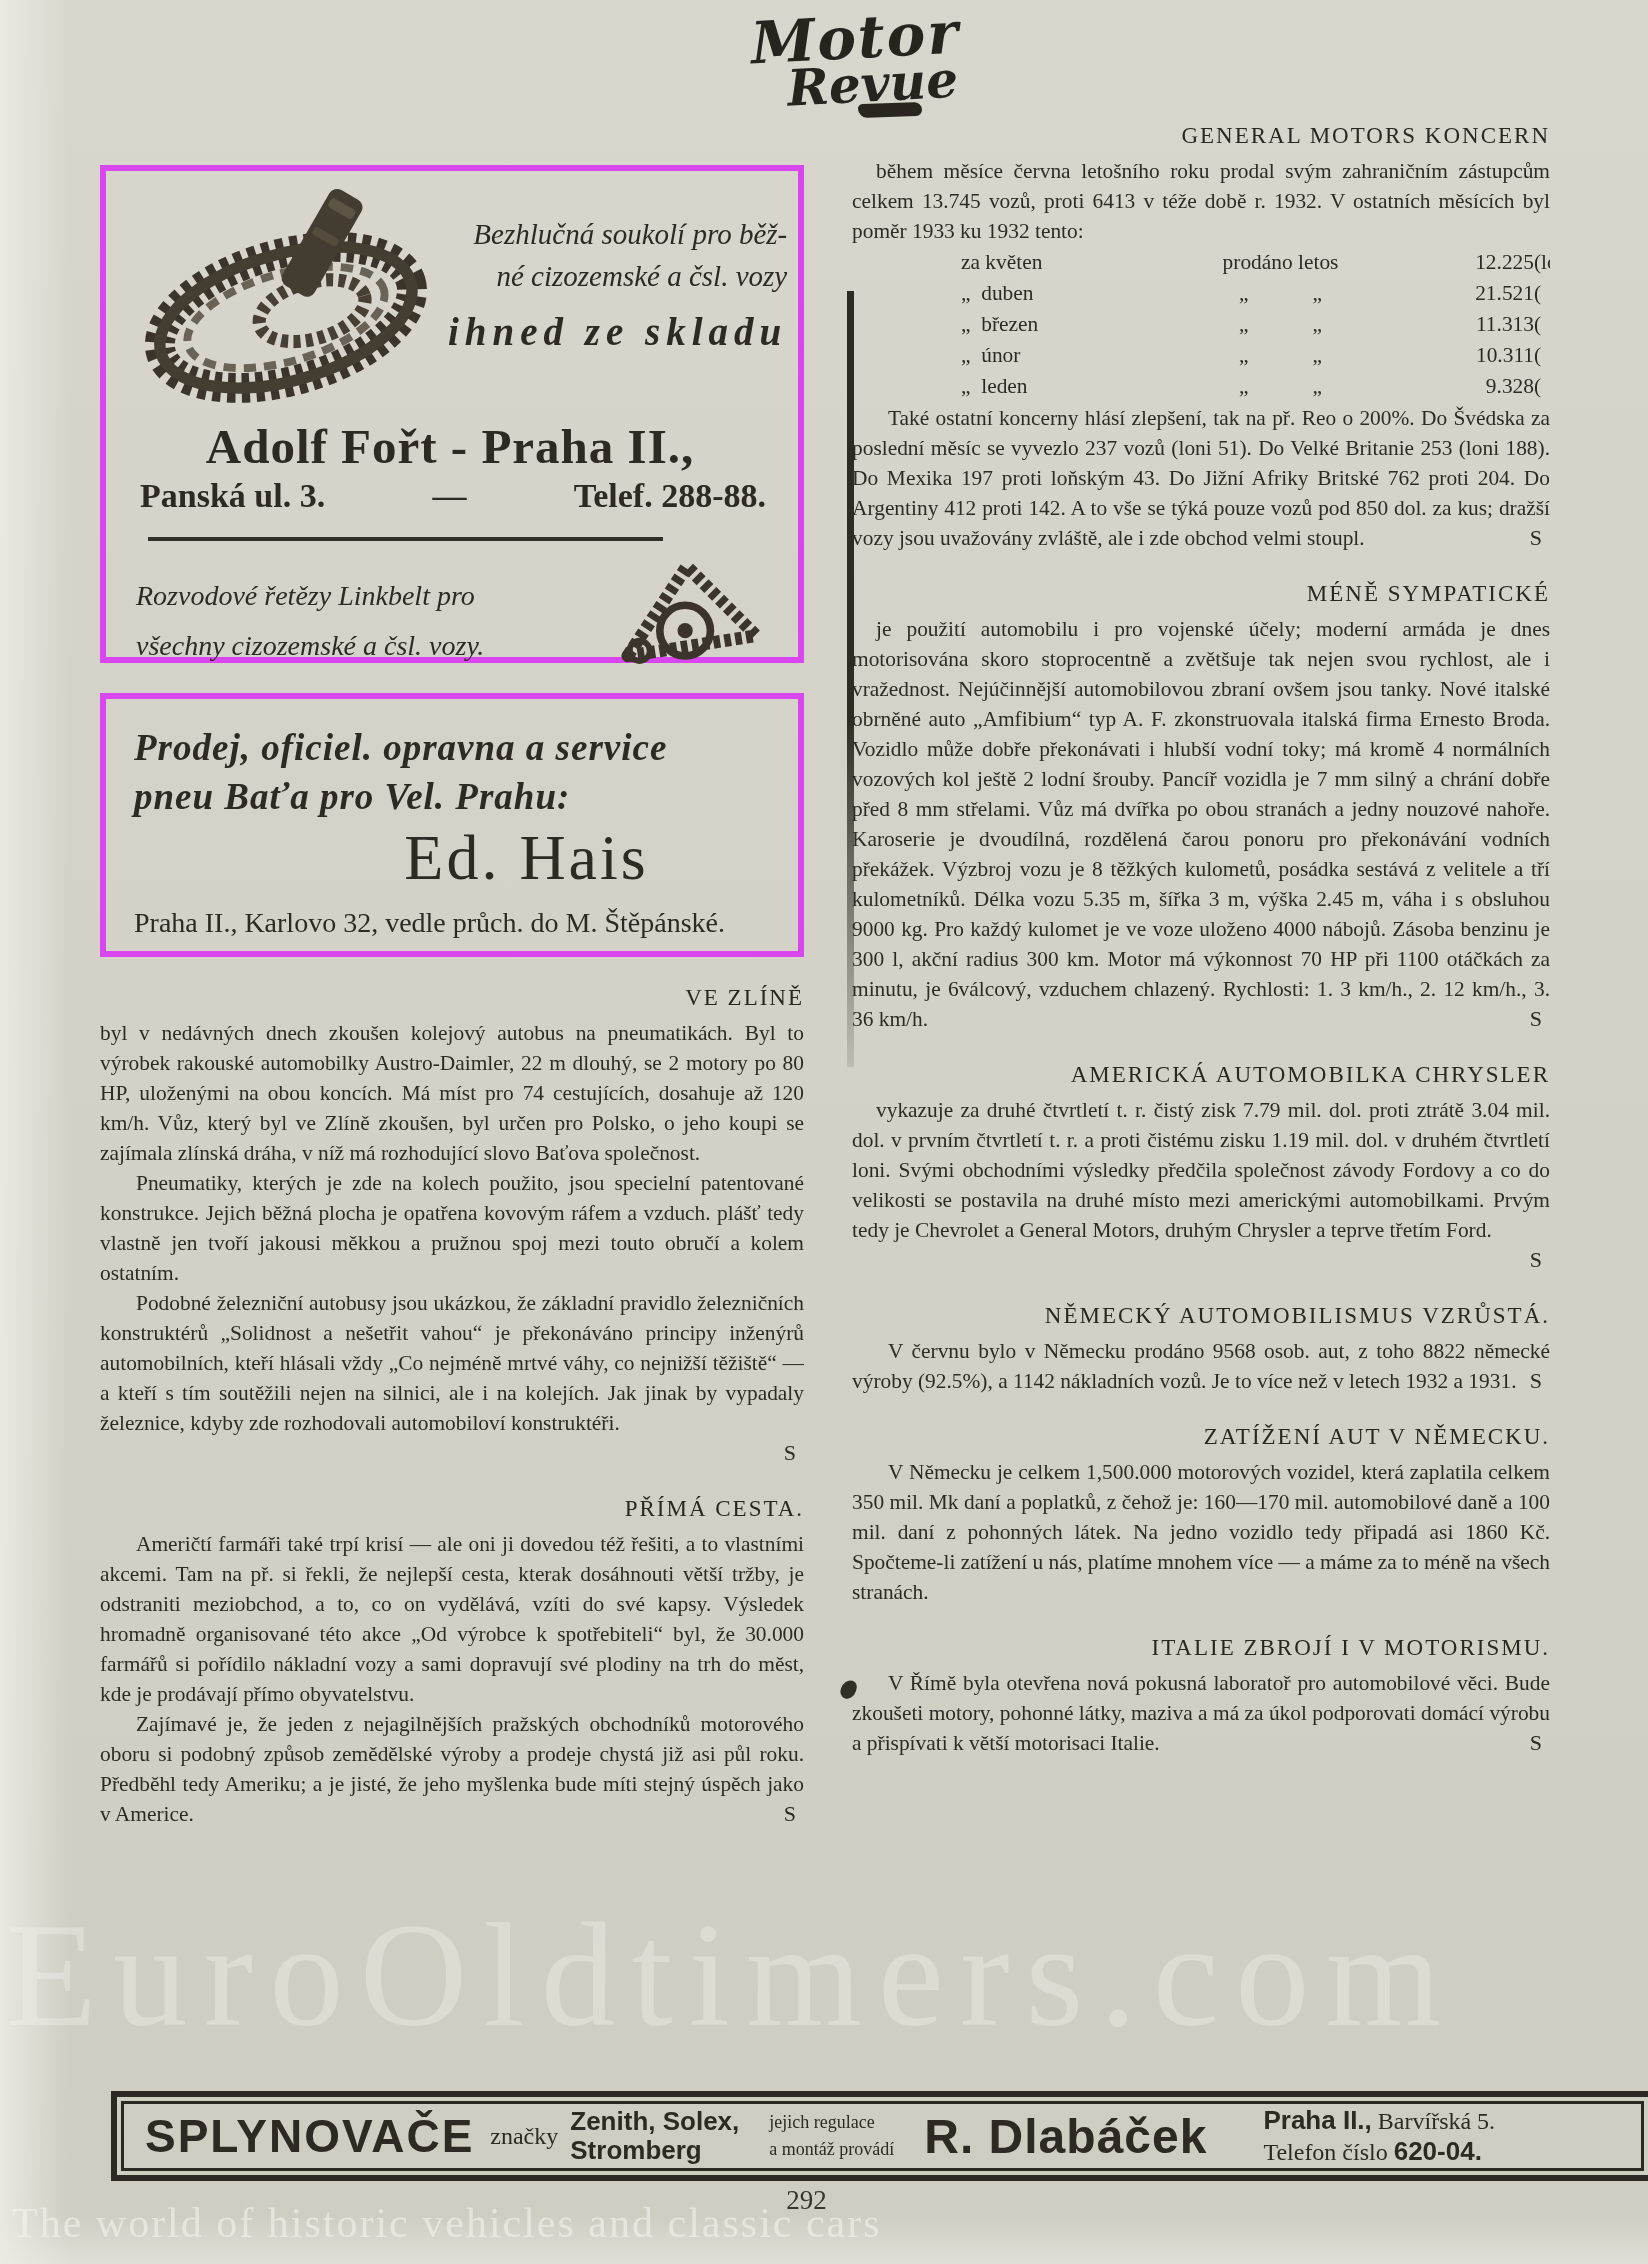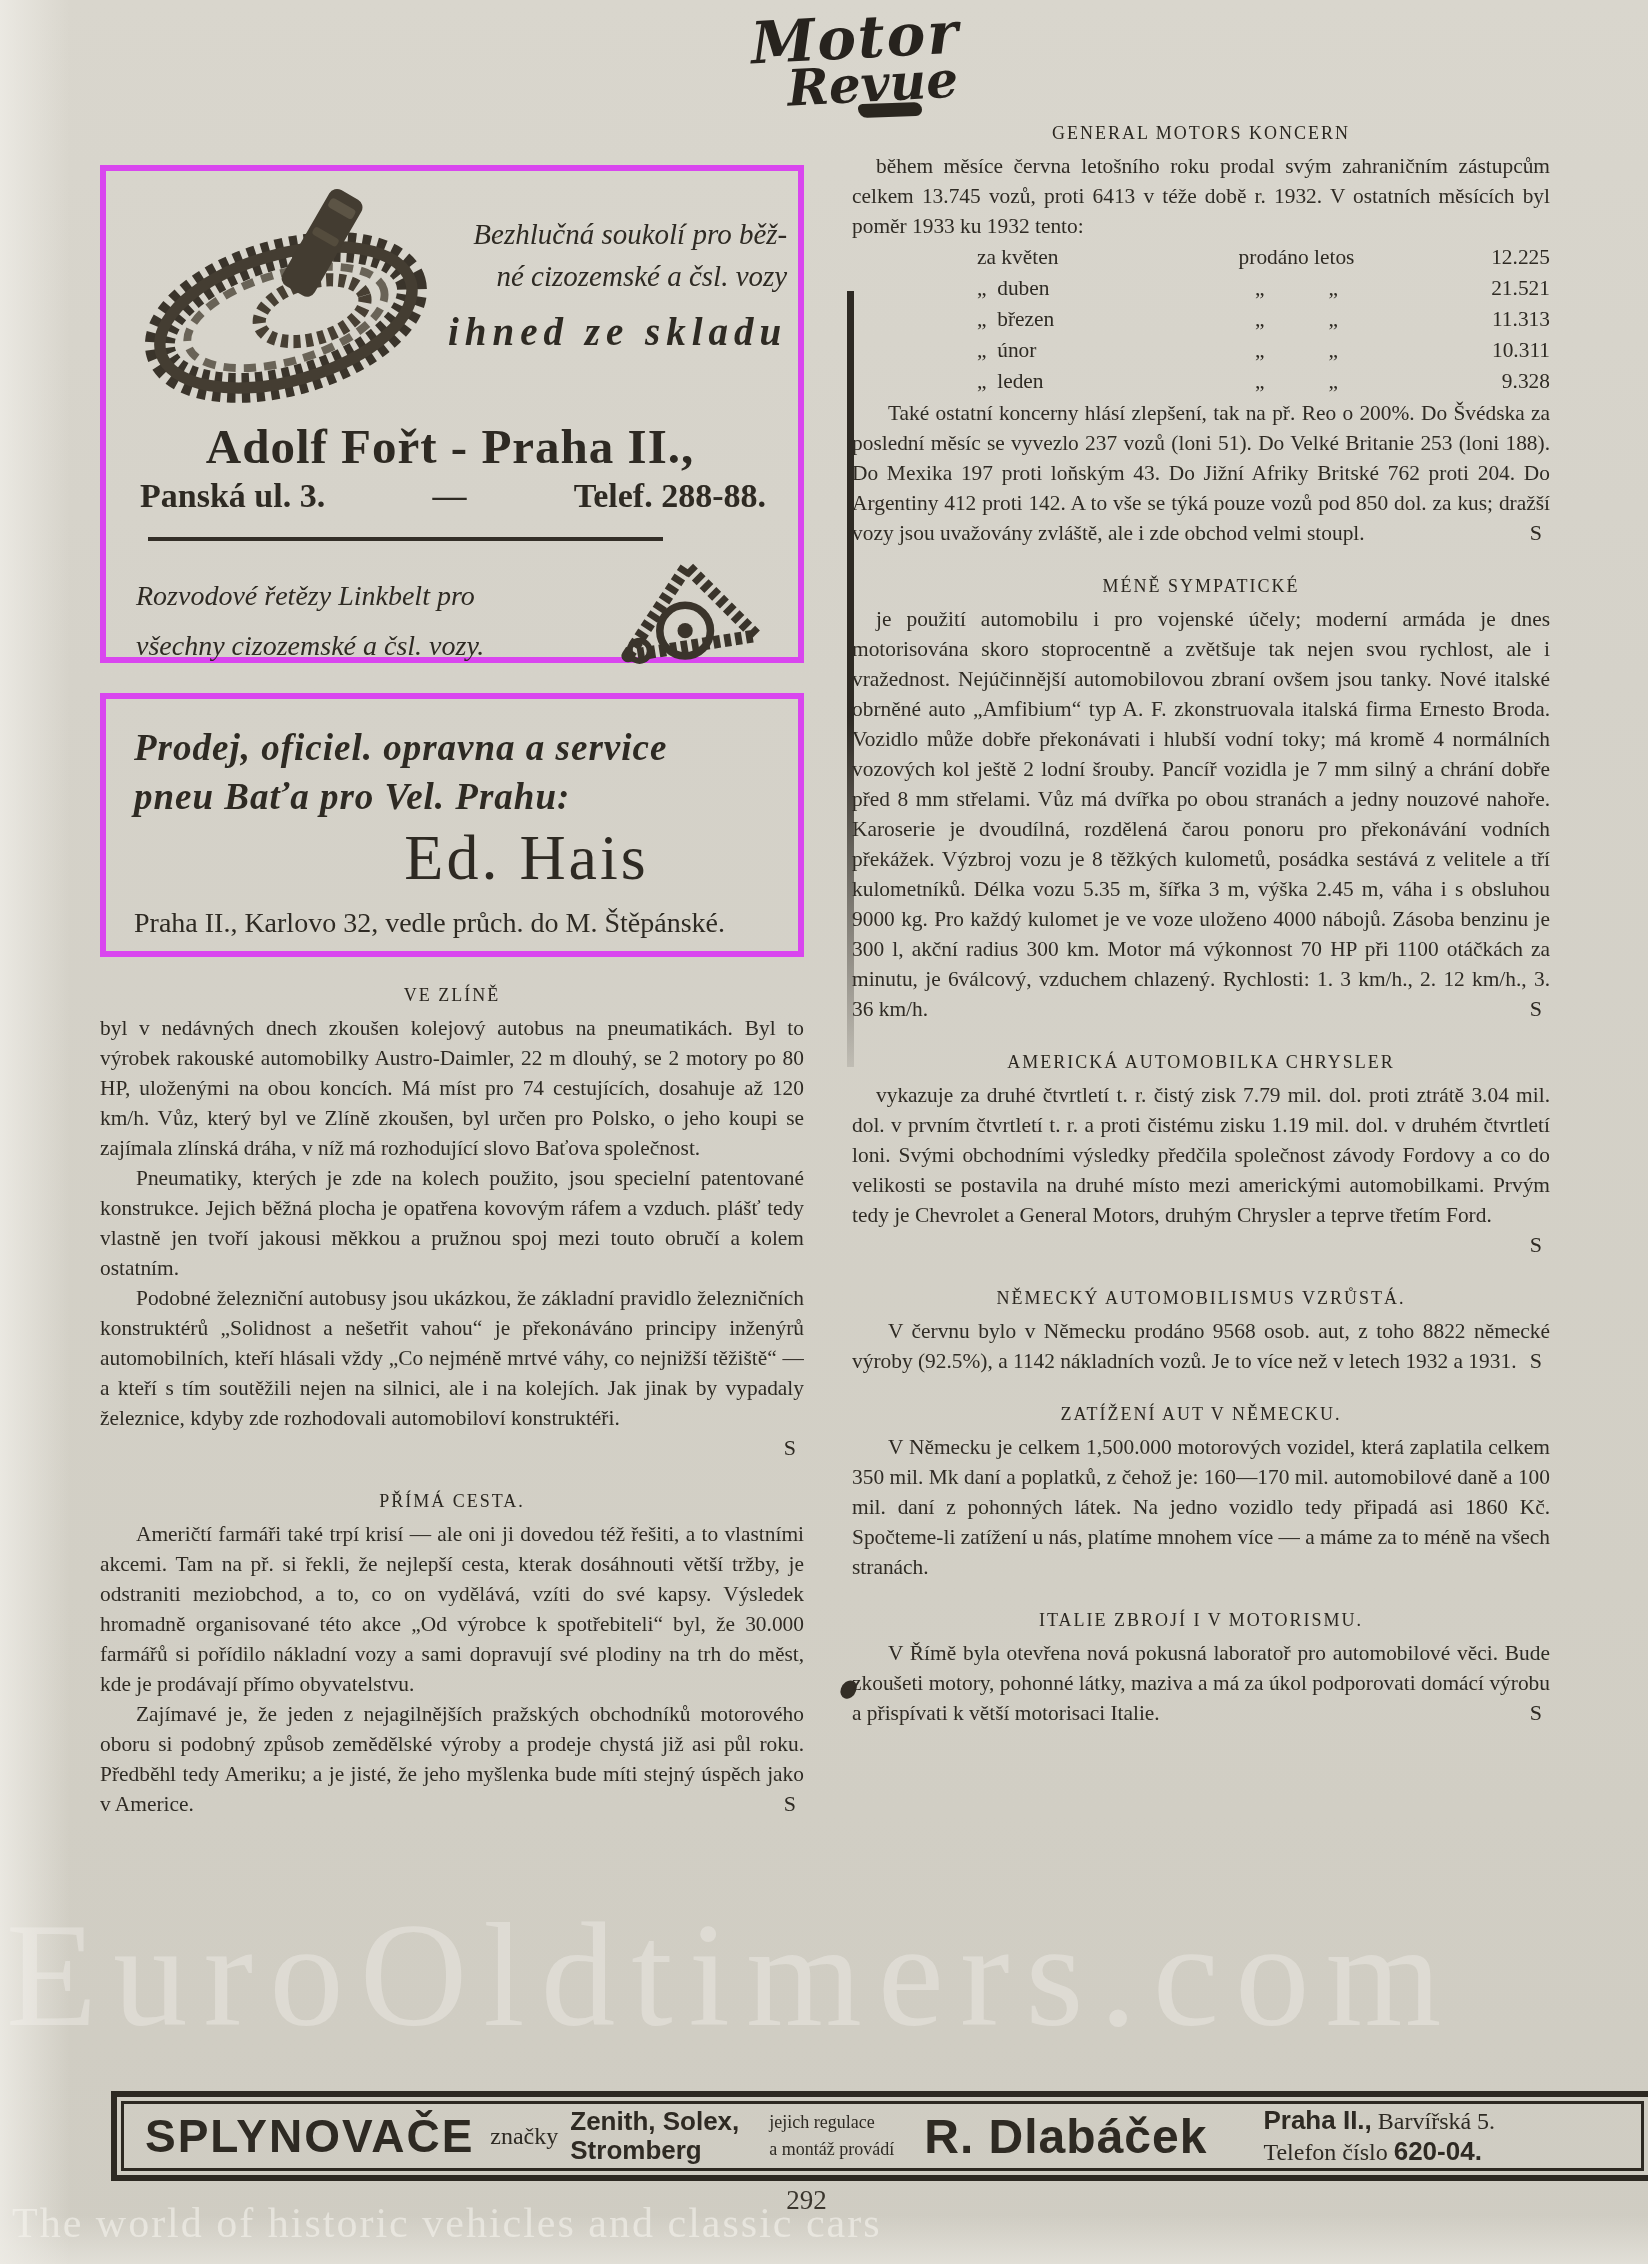--- a/index.html
+++ b/index.html
@@ -39,32 +39,32 @@
   .fort-bottom { display:flex; justify-content:space-between; align-items:center; margin-top:12px; }
   .fort-chain-text { font-style:italic; font-size:28px; line-height:50px; padding-left:16px; }
   .chain-wrap { width:175px; height:135px; margin-right:4px; }
 
   .ad-hais { margin-top:30px; padding:24px 28px 28px; height:264px; }
   .hais-line { font-style:italic; font-weight:bold; font-size:37px; line-height:49px; letter-spacing:1px; white-space:nowrap; }
   .hais-name { font-size:64px; letter-spacing:3px; text-align:center; padding-left:149px; margin-top:0px; }
   .hais-addr { font-size:28px; margin-top:12px; white-space:nowrap; }
 
   
-  h2.head { font-size:18px; font-weight:normal; letter-spacing:2px; text-align:center;
+  h2.head { font-size:23px; font-weight:normal; letter-spacing:2px; text-align:right;
             margin:28px 0 7px; color:#2b2720; white-space:nowrap; }
   .col-right h2.head:first-child { margin-top:6px; }
   p.body { font-size:21.4px; line-height:30px; text-align:justify; color:#2f2b24; }
   p.ind  { text-indent:36px; }
   p.ind-sm { text-indent:24px; }
   .sign { text-align:right; font-size:22px; padding-right:8px; line-height:30px; }
   .sign.up { margin-top:-30px; }
   .articles-left { margin-top:14px; }
 
   
-  .gm-table { margin:1px 16px; }
+  .gm-table { margin:1px 0; }
   .gm-row { display:grid; grid-template-columns:289px 279px 114px 1fr; font-size:21.4px; line-height:31px; }
   .gm-row .c1 { padding-left:109px; white-space:pre; }
   .gm-row .c2 { text-align:center; }
   .gm-row .c3 { text-align:right; }
   .gm-row .c4 { text-align:right; padding-right:2px; white-space:pre; }
 
   
   .ad-bottom { position:absolute; left:111px; top:2091px; width:1543px; height:90px;
                border:6px solid #2d2922; display:flex; align-items:center; padding:0 10px; }
   .ad-bottom::before { content:""; position:absolute; left:4px; right:4px; top:4px; bottom:4px;

